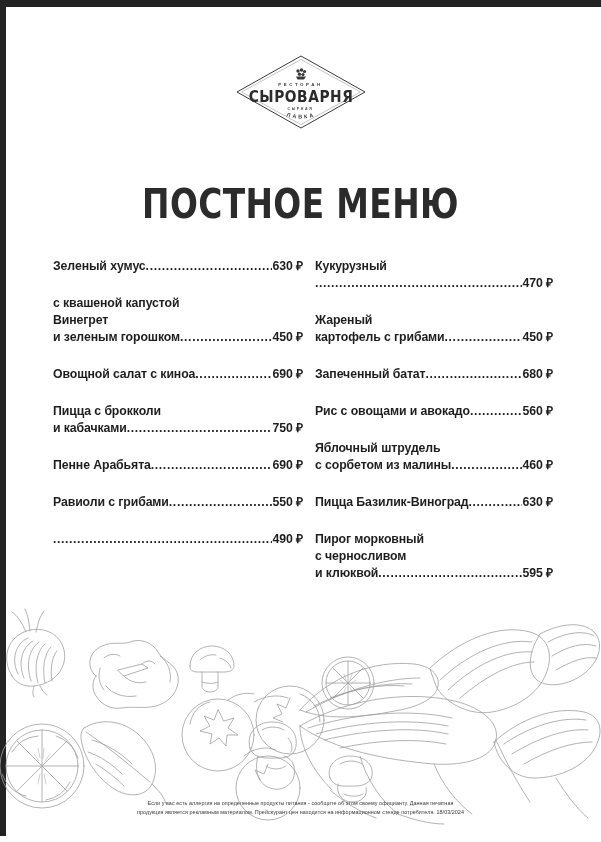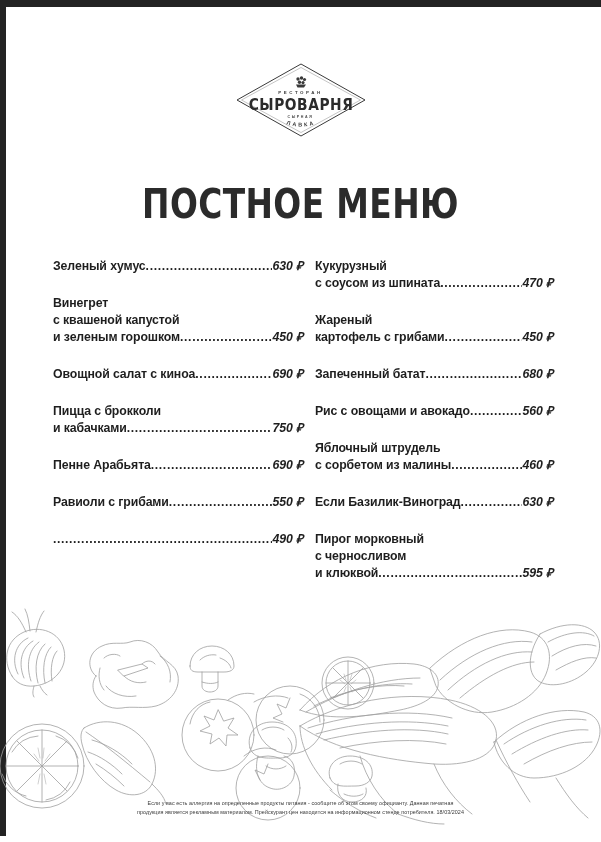--- a/index.html
+++ b/index.html
@@ -29,21 +29,21 @@
   .edge-left {
     position: absolute;
     top: 0; left: 0;
     width: 6px; height: 836px;
     background: #232323;
   }
 
   
   .logo-wrap {
     position: absolute;
-    top: 62px;
+    top: 54px;
     left: 0;
     width: 601px;
     display: flex;
     justify-content: center;
   }
   .logo {
     position: relative;
     width: 132px;
     height: 76px;
   }
@@ -96,21 +96,21 @@
   }
   .lastline .txt { white-space: nowrap; }
   .leader {
     flex: 1 1 auto;
     overflow: hidden;
     white-space: nowrap;
     letter-spacing: 0.6px;
     margin: 0 0px;
     color: #1e1e1e;
   }
-  .price { white-space: nowrap; font-style: italic; }
+  .price { white-space: nowrap; }
 
   
   .veggies {
     position: absolute;
     left: 0;
     top: 598px;
     width: 601px;
     height: 230px;
   }
   .veggies svg { display: block; }
@@ -171,22 +171,22 @@
   <div class="columns">
     <div class="col left" id="col-left">
         <div class="item">
           <div class="lastline">
             <span class="txt">Зеленый хумус</span>
             <span class="leader">........................................................................................................................</span>
             <span class="price">630 ₽</span>
           </div>
         </div>
         <div class="item">
+          <span class="nameline">с квашеной капустой</span>
           <span class="nameline">Винегрет</span>
-          <span class="nameline">с квашеной капустой</span>
           <div class="lastline">
             <span class="txt">и зеленым горошком</span>
             <span class="leader">........................................................................................................................</span>
             <span class="price">450 ₽</span>
           </div>
         </div>
         <div class="item">
           <div class="lastline">
             <span class="txt">Овощной салат с киноа</span>
             <span class="leader">........................................................................................................................</span>
@@ -219,21 +219,20 @@
           <div class="lastline">
             <span class="leader">........................................................................................................................</span>
             <span class="price">490 ₽</span>
           </div>
         </div>
       </div>
     <div class="col right" id="col-right">
         <div class="item">
           <span class="nameline">Кукурузный</span>
           <div class="lastline">
-            <span class="txt">с соусом из шпината</span>
             <span class="leader">........................................................................................................................</span>
             <span class="price">470 ₽</span>
           </div>
         </div>
         <div class="item">
           <span class="nameline">Жареный</span>
           <div class="lastline">
             <span class="txt">картофель с грибами</span>
             <span class="leader">........................................................................................................................</span>
             <span class="price">450 ₽</span>
@@ -256,21 +255,21 @@
         <div class="item">
           <span class="nameline">Яблочный штрудель</span>
           <div class="lastline">
             <span class="txt">с сорбетом из малины</span>
             <span class="leader">........................................................................................................................</span>
             <span class="price">460 ₽</span>
           </div>
         </div>
         <div class="item">
           <div class="lastline">
-            <span class="txt">Если Базилик-Виноград</span>
+            <span class="txt">Пицца Базилик-Виноград</span>
             <span class="leader">........................................................................................................................</span>
             <span class="price">630 ₽</span>
           </div>
         </div>
         <div class="item">
           <span class="nameline">Пирог морковный</span>
           <span class="nameline">с черносливом</span>
           <div class="lastline">
             <span class="txt">и клюквой</span>
             <span class="leader">........................................................................................................................</span>

